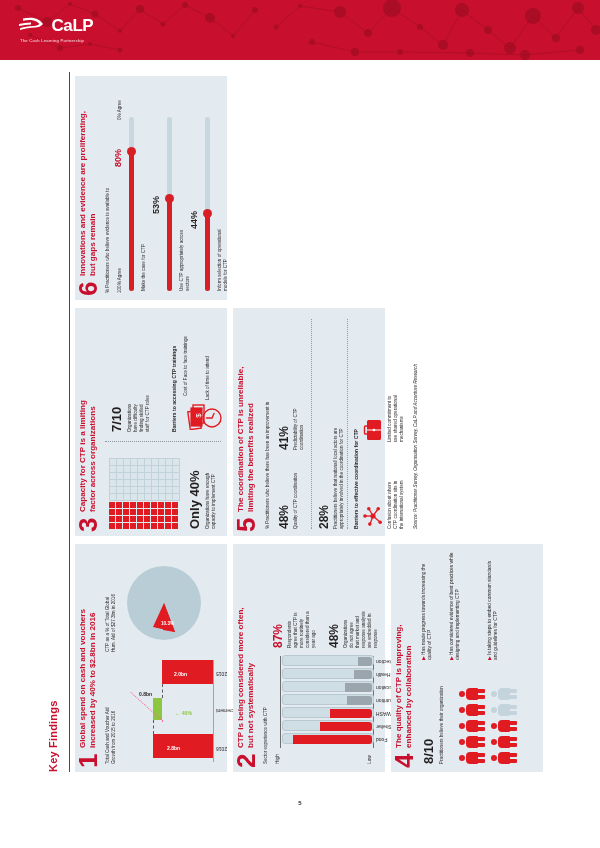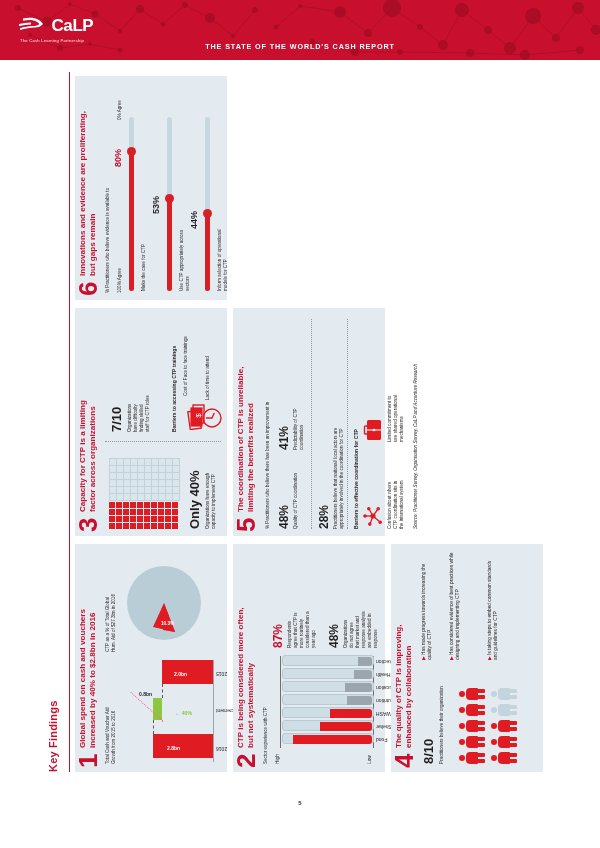--- a/index.html
+++ b/index.html
@@ -146,21 +146,20 @@
           <path d="M1 12 C5 11 9 10.5 13 10.5 L13 8.5 C9 8.8 5 9.2 1 10 Z" fill="#ffffff"></path>
           <path d="M2 16 C7 14.6 12 13.8 17 13.6 C20 13.5 23 12.4 25 10 C23 7 20 5 16.5 4.2
                    C13 3.4 9 3.6 5 4.6 L5 6.8 C9 5.9 12.5 5.8 15.5 6.5 C18 7 20 8.2 21.4 10
                    C19.8 11.5 17.6 12 15 12.1 C10.6 12.3 6 13 2 14.2 Z" fill="#ffffff"></path>
         </svg>
       </span>
       <span class="name">CaLP</span>
       <span class="tag">The Cash Learning Partnership</span>
     </div>
 
-    <div class="hdr-title">THE STATE OF THE WORLD'S CASH REPORT</div>
   </div>
 
   <div class="rot-wrap">
   <div class="canvas">
 
     <div class="keyfindings">Key Findings</div>
     <div class="redline"></div>
 
     <div class="grid">
 

